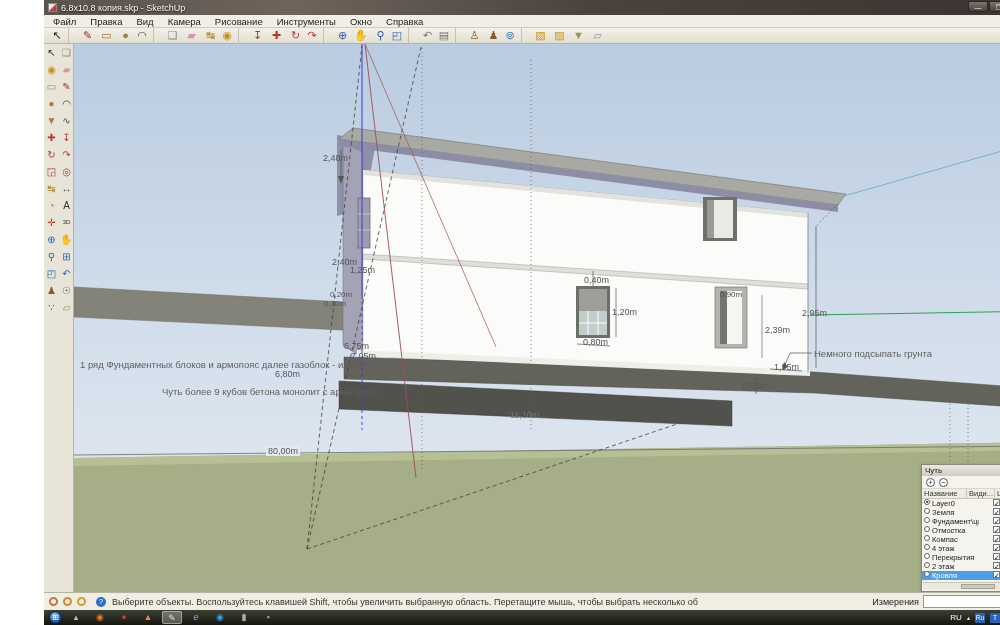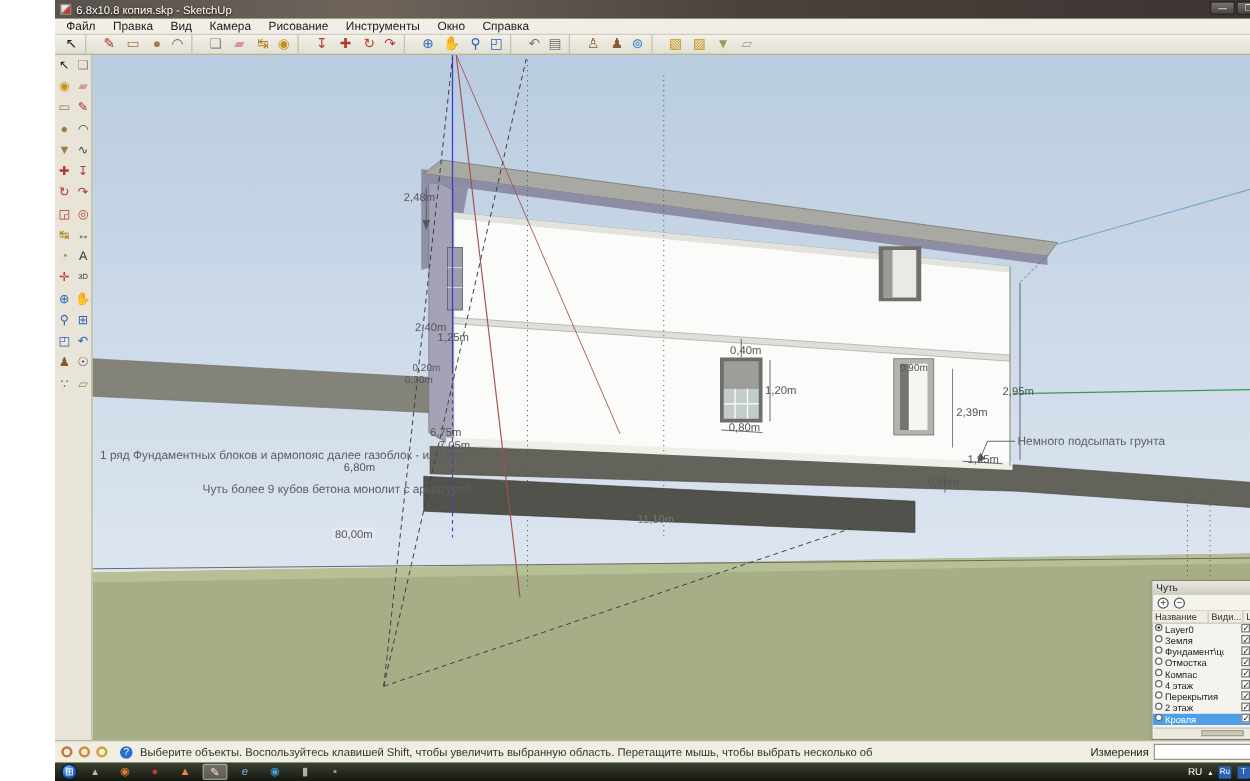--- a/index.html
+++ b/index.html
@@ -264,21 +264,21 @@
     <span class="dim" style="left:277px;top:307px">7,05m</span>
     <span class="dim" style="left:201px;top:325px">6,80m</span>
     <span class="dim" style="left:510px;top:231px">0,40m</span>
     <span class="dim" style="left:538px;top:263px">1,20m</span>
     <span class="dim" style="left:509px;top:293px">0,80m</span>
     <span class="dim" style="left:646px;top:246px;font-size:8px">0,90m</span>
     <span class="dim" style="left:691px;top:281px">2,39m</span>
     <span class="dim" style="left:728px;top:264px">2,95m</span>
     <span class="dim" style="left:700px;top:318px">1,95m</span>
     <span class="dim" style="left:668px;top:337px">0,50m</span>
-    <span class="dim" style="left:192px;top:378px;background:#e3e9ee;padding:0 2px">80,00m</span>
+    <span class="dim" style="left:192px;top:402px;background:#e3e9ee;padding:0 2px">80,00m</span>
     <span class="dim" style="left:436px;top:366px;color:#777">11,10m</span>
 
     
     <span class="ann" style="left:6px;top:315px">1 ряд Фундаментных блоков и армопояс далее газоблок - или как?</span>
     <span class="ann" style="left:88px;top:342px">Чуть более 9 кубов бетона монолит с арматурой</span>
     <span class="ann" style="left:740px;top:304px">Немного подсыпать грунта</span>
   </div>
 
   <div class="abs" id="layers">
     <div id="layers-title">

